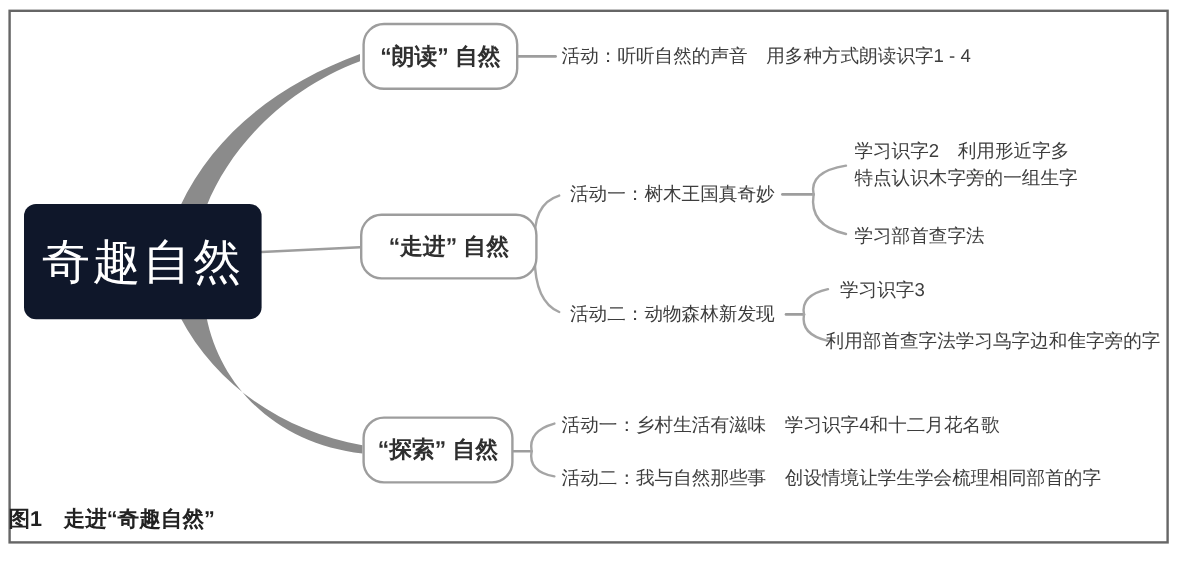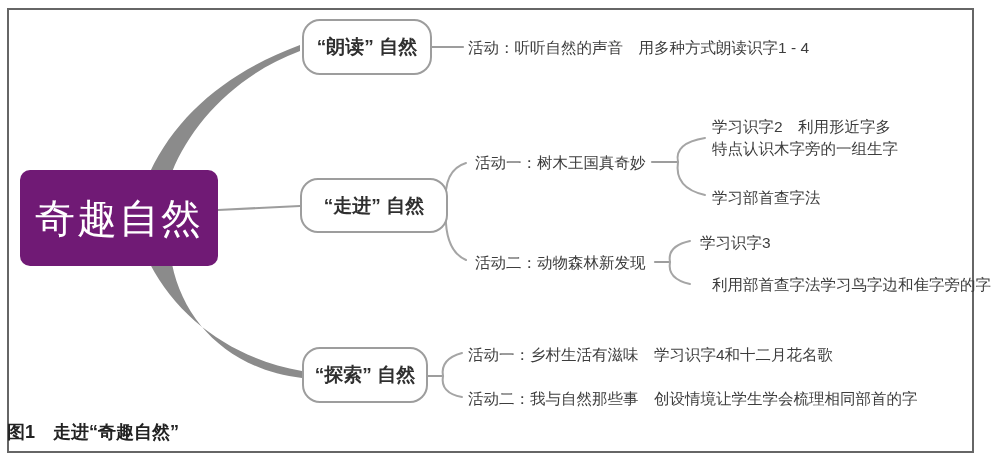--- a/index.html
+++ b/index.html
@@ -7,21 +7,21 @@
     position:relative;width:1000px;height:474px;background:#ffffff;overflow:hidden;
     font-family:"Liberation Sans","DejaVu Sans",sans-serif;
   }
   .frame{
     position:absolute;left:7px;top:8px;width:967px;height:445px;
     border:2px solid #666666;background:#ffffff;box-sizing:border-box;
   }
   .conn{position:absolute;left:0;top:0;pointer-events:none;}
   .node-root{
     position:absolute;left:20px;top:170px;width:198px;height:96px;
-    background:#701a75;border-radius:10px;
+    background:#0f172a;border-radius:10px;
     display:flex;align-items:center;justify-content:center;
     color:#ffffff;font-size:40px;letter-spacing:2px;white-space:nowrap;
   }
   .node-box{
     position:absolute;background:#ffffff;border:2px solid #9d9d9d;border-radius:18px;
     display:flex;align-items:center;justify-content:center;box-sizing:border-box;
     font-size:19px;font-weight:600;color:#2f2f2f;white-space:nowrap;
   }
   .box-langdu{left:302px;top:19px;width:130px;height:56px;}
   .box-zoujin{left:300px;top:178px;width:148px;height:55px;}
@@ -79,20 +79,20 @@
 
   <div class="leaf" style="left:468px;top:39px;">活动：听听自然的声音　用多种方式朗读识字1 - 4</div>
 
   <div class="leaf" style="left:475px;top:154px;">活动一：树木王国真奇妙</div>
   <div class="leaf multiline" style="left:712px;top:116px;">学习识字2　利用形近字多
 特点认识木字旁的一组生字</div>
   <div class="leaf" style="left:712px;top:189px;">学习部首查字法</div>
 
   <div class="leaf" style="left:475px;top:254px;">活动二：动物森林新发现</div>
   <div class="leaf" style="left:700px;top:234px;">学习识字3</div>
-  <div class="leaf" style="left:688px;top:276px;margin-left:24px;">利用部首查字法学习鸟字边和隹字旁的字</div>
+  <div class="leaf" style="left:688px;top:276px;">利用部首查字法学习鸟字边和隹字旁的字</div>
 
   <div class="leaf" style="left:468px;top:346px;">活动一：乡村生活有滋味　学习识字4和十二月花名歌</div>
   <div class="leaf" style="left:468px;top:390px;">活动二：我与自然那些事　创设情境让学生学会梳理相同部首的字</div>
 
   <div class="caption">图1　走进“奇趣自然”</div>
 
 </div>
 
 </body></html>

